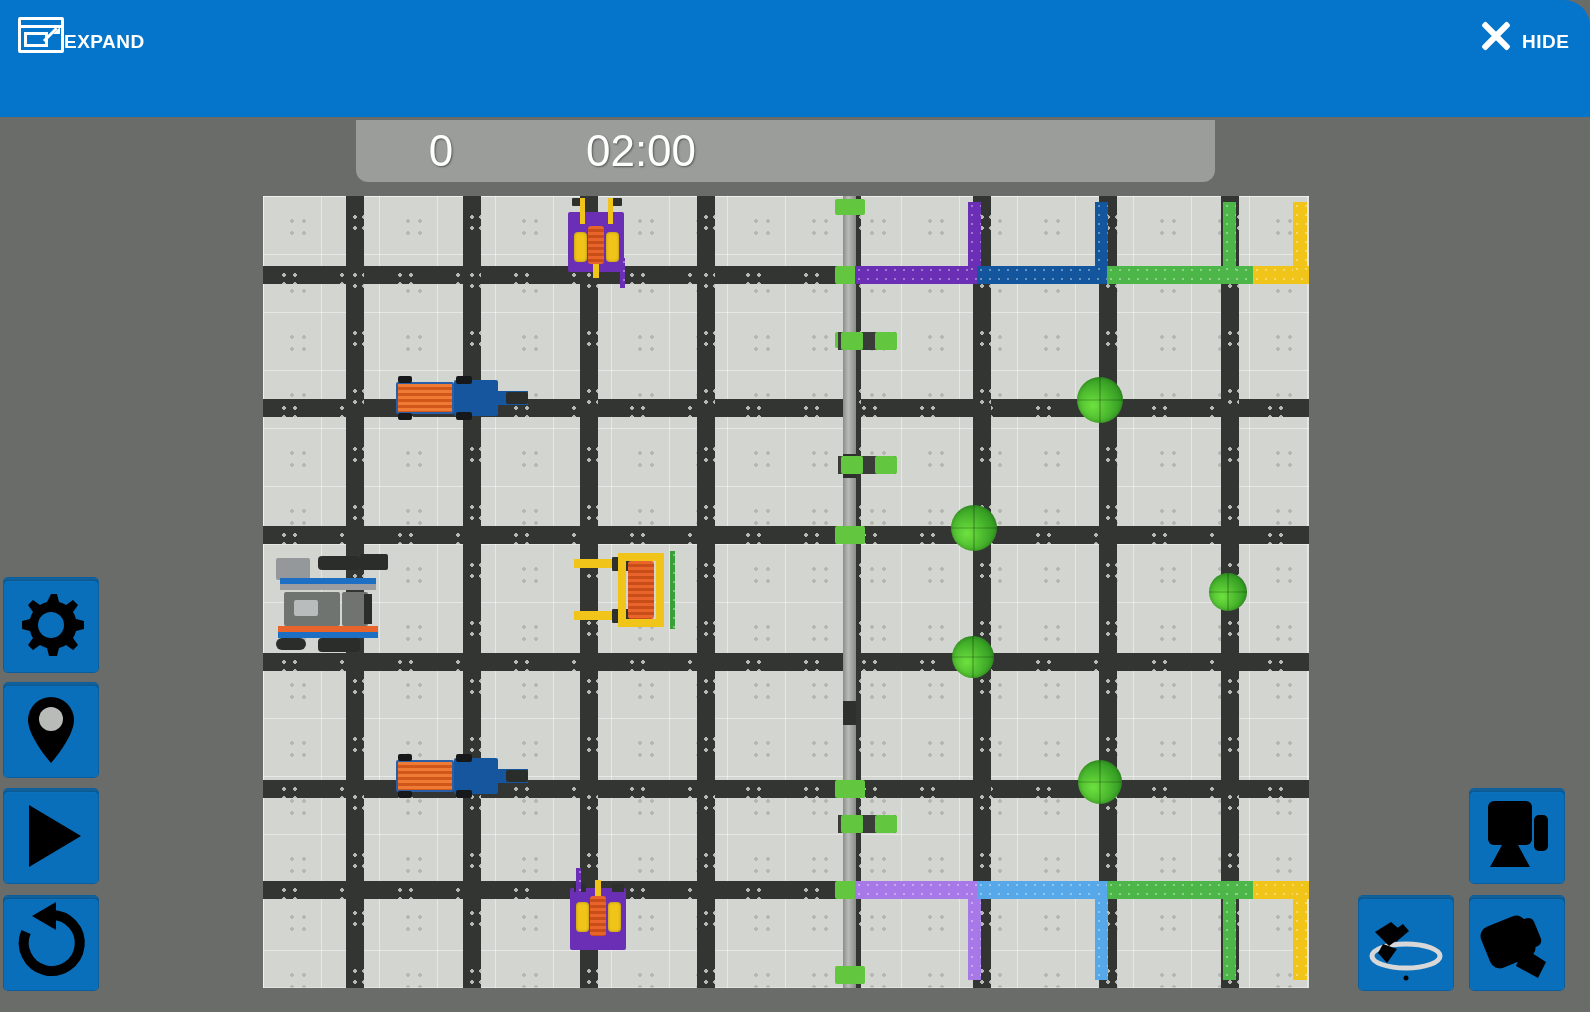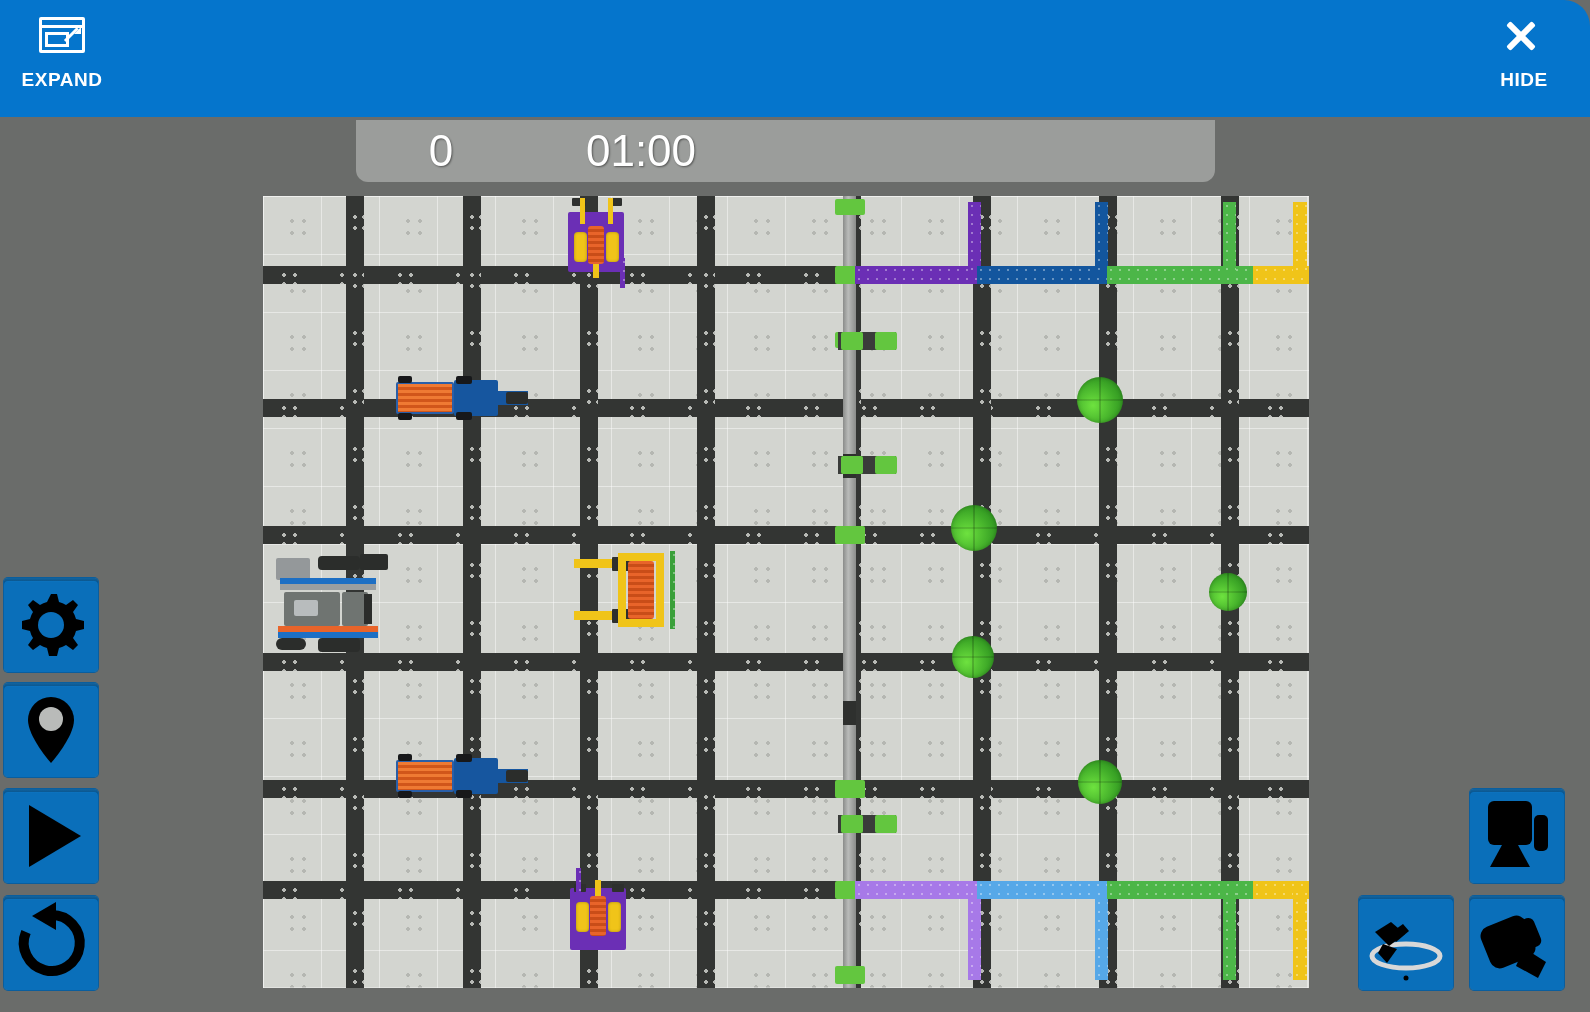--- a/index.html
+++ b/index.html
@@ -12,21 +12,21 @@
   #app { position: relative; width: 1590px; height: 1012px; background: #6a6c6a; }
 
   
   #header {
     position: absolute; left: 0; top: 0; width: 1590px; height: 117px;
     background: #0575cc;
     border-top-right-radius: 26px;
   }
   .hdr-btn {
     position: absolute; top: 14px;
-    display: flex; flex-direction: column; align-items: center;
+    display: flex; flex-direction: row; align-items: center;
     cursor: pointer; user-select: none;
   }
   .hdr-label {
     color: #ffffff; font-weight: bold; font-size: 19px; letter-spacing: .5px;
     margin-top: 13px;
   }
   #btn-expand { left: 18px; width: 88px; }
   #btn-hide   { left: 134px; width: 88px; }
   #btn-close  { right: 18px; width: 96px; }
   .hdr-ico { width: 46px; height: 42px; position: relative; }
@@ -233,21 +233,21 @@
     <div id="btn-close" class="hdr-btn" data-name="close-button">
       <div class="hdr-ico" data-name="close-x-icon">
         <div class="ico-close"></div>
       </div>
       <div class="hdr-label" data-name="close-button-label">HIDE</div>
     </div>
   </div>
 
   <div id="scoreboard" data-name="scoreboard">
     <div class="score" data-name="score-value">0</div>
-    <div class="timer" data-name="match-timer">01:00</div>
+    <div class="timer" data-name="match-timer">02:00</div>
   </div>
 
   <div id="b-gear" class="sq-btn" data-name="settings-button">
     <svg viewBox="0 0 94 94" data-name="gear-icon">
       <path fill="#000" d="M47 16 l6 0 2 8 a22 22 0 0 1 7 3 l7-5 5 5 -5 7 a22 22 0 0 1 3 7 l8 2 0 8 -8 2 a22 22 0 0 1 -3 7 l5 7 -5 5 -7-5 a22 22 0 0 1 -7 3 l-2 8 -8 0 -2-8 a22 22 0 0 1 -7-3 l-7 5 -5-5 5-7 a22 22 0 0 1 -3-7 l-8-2 0-8 8-2 a22 22 0 0 1 3-7 l-5-7 5-5 7 5 a22 22 0 0 1 7-3 z"></path>
       <circle cx="47" cy="47" r="13" fill="#0a6fba"></circle>
     </svg>
   </div>
 
   <div id="b-pin" class="sq-btn" data-name="location-button">

